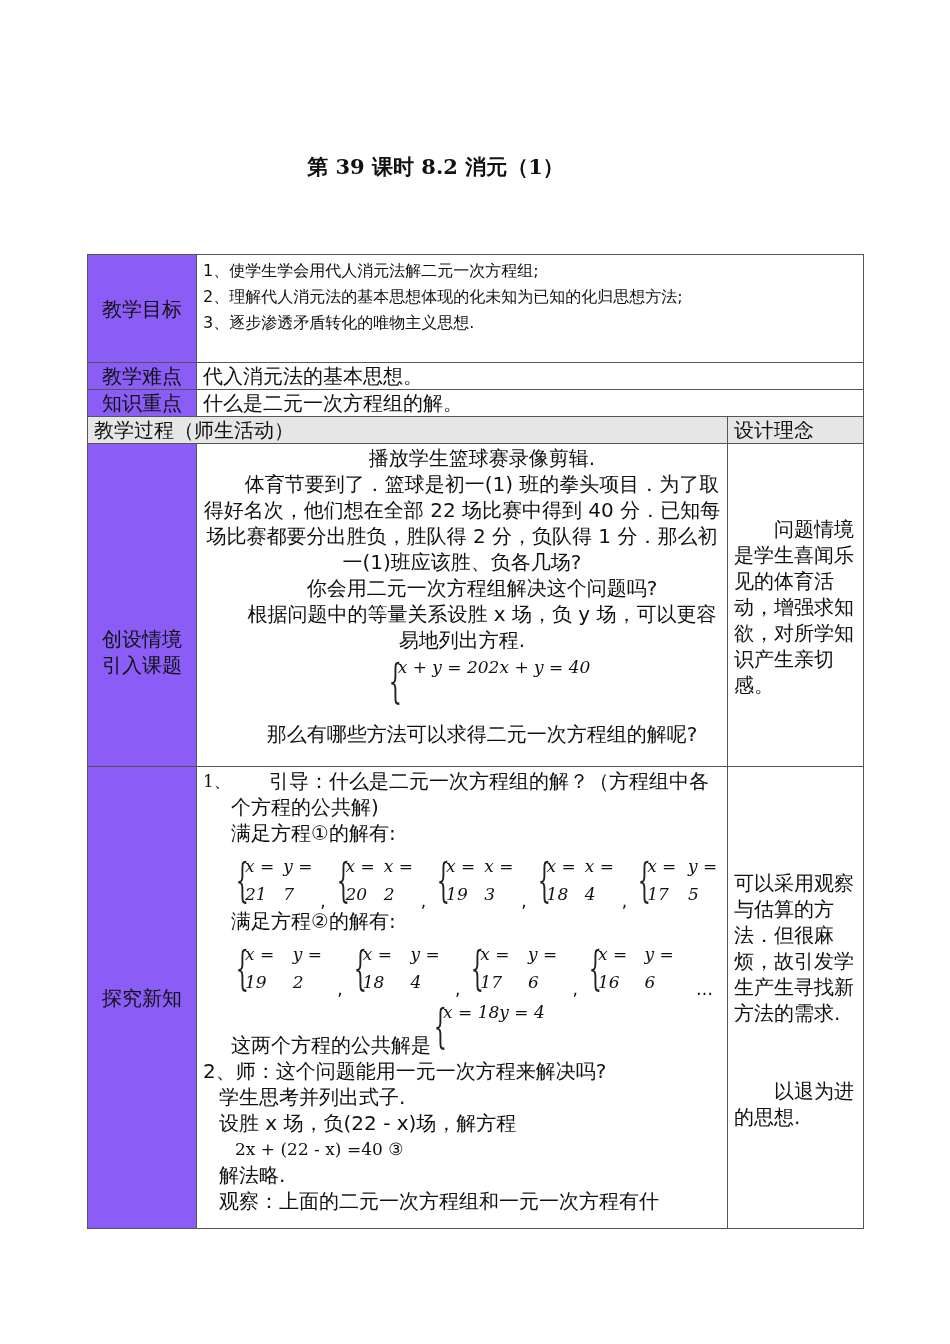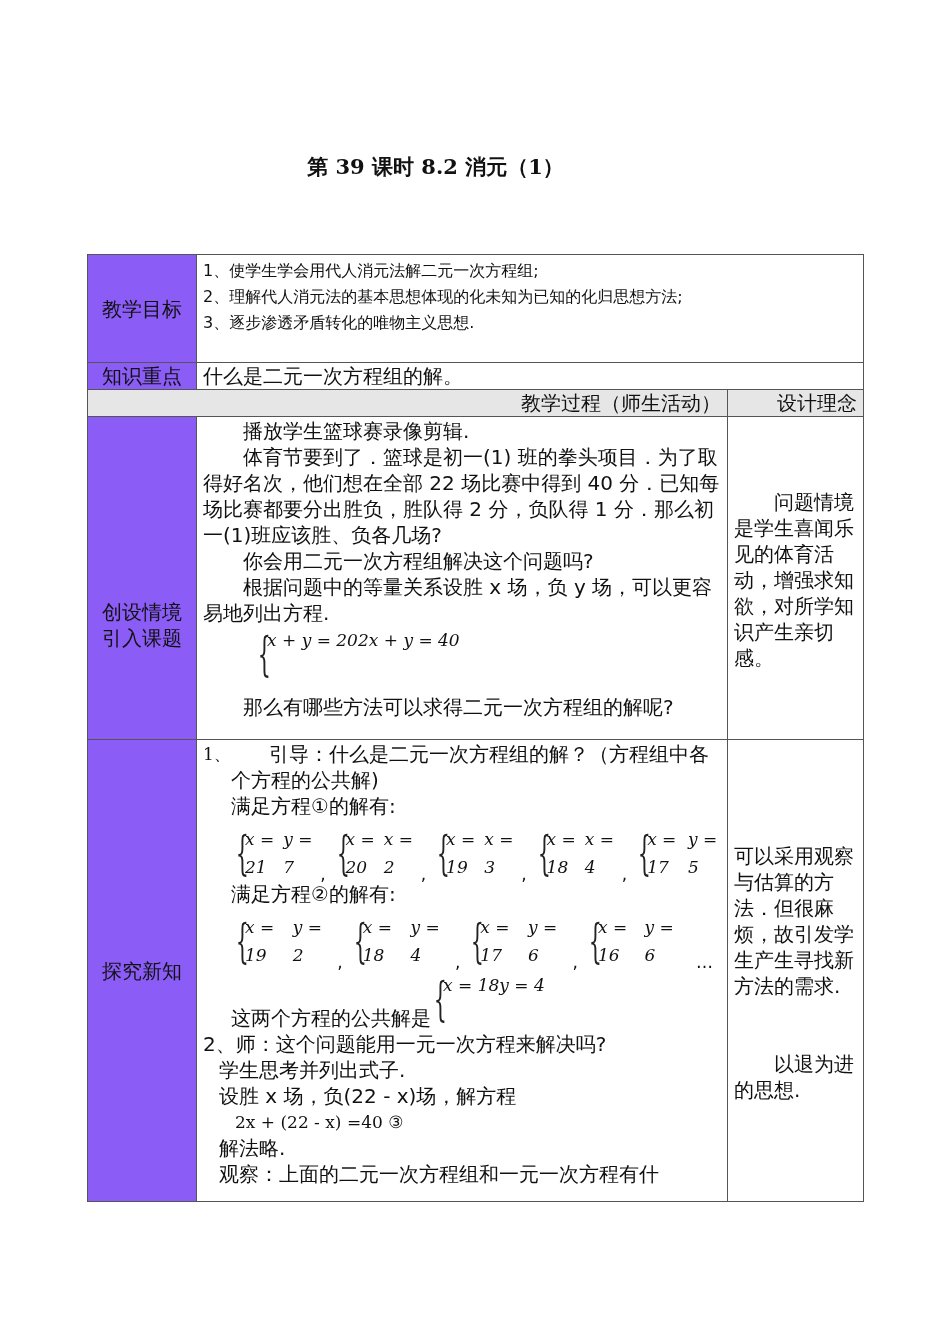--- a/index.html
+++ b/index.html
@@ -5,21 +5,21 @@
   html, body { margin: 0; padding: 0; background: #ffffff; }
   body { width: 950px; height: 1344px; position: relative; overflow: hidden;
          font-family: "DejaVu Sans", "Liberation Sans", sans-serif; color: #111; }
   .title { position: absolute; top: 153px; left: 0; width: 871px; text-align: center;
            font-family: "DejaVu Serif", "Liberation Serif", serif; font-weight: bold; font-size: 21px; }
   table.lesson { position: absolute; top: 254px; left: 87px; width: 776px; border-collapse: collapse;
                  table-layout: fixed; }
   table.lesson td { border: 1.5px solid #555; vertical-align: top; padding: 0 6px; font-size: 20px;
                     line-height: 26px; }
   td.label { background: #8b5cf6; text-align: center; vertical-align: middle !important; padding: 0 2px !important; }
-  td.hdr { background: #e6e6e6; text-align: right; }
+  td.hdr { background: #e6e6e6; text-align: left; }
   .goal { font-size: 16px; line-height: 26px; }
   .num { font-family: "DejaVu Serif", "Liberation Serif", serif; font-size: 17px; }
   .indent { text-indent: 2em; }
   .ind1 { padding-left: 28px; }
   .sys { display: inline-flex; align-items: stretch; font-family: "DejaVu Serif", "Liberation Serif", serif;
          font-size: 17px; line-height: 28px; vertical-align: middle; }
   .brace { font-size: 46px; line-height: 56px; transform: scaleX(0.45); width: 10px; display: inline-block;
            font-weight: 100; color: #222; margin-right: 2px; }
   .sys .lines { display: flex; flex-direction: row; }
   .sys i { font-style: italic; }
@@ -42,33 +42,37 @@
   <tbody>
       <tr style="height:108px">
     <td class="label">教学目标</td>
     <td colspan="2" style="padding-top:3px;">
       <div class="goal">1、使学生学会用代人消元法解二元一次方程组;</div>
       <div class="goal">2、理解代人消元法的基本思想体现的化未知为已知的化归思想方法;</div>
       <div class="goal">3、逐步渗透矛盾转化的唯物主义思想.</div>
     </td>
   </tr>
   <tr style="height:26px">
+    <td class="label">教学难点</td>
+    <td colspan="2">代入消元法的基本思想。</td>
+  </tr>
+  <tr style="height:26px">
     <td class="label">知识重点</td>
     <td colspan="2">什么是二元一次方程组的解。</td>
   </tr>
   <tr style="height:26px">
     <td class="hdr" colspan="2">教学过程（师生活动）</td>
     <td class="hdr">设计理念</td>
   </tr>
   <tr style="height:323px">
     <td class="label" style="padding-top:130px !important; vertical-align:top !important;">
       <div style="margin-top:52px">创设情境</div>
       <div>引入课题</div>
     </td>
-    <td style="padding-top:1px;">
+    <td style="padding-top:1px;text-align:center;">
       <div class="indent">播放学生篮球赛录像剪辑.</div>
       <div class="indent">体育节要到了．篮球是初一(1) 班的拳头项目．为了取得好名次，他们想在全部 22 场比赛中得到 40 分．已知每场比赛都要分出胜负，胜队得 2 分，负队得 1 分．那么初一(1)班应该胜、负各几场?</div>
       <div class="indent">你会用二元一次方程组解决这个问题吗?</div>
       <div class="indent">根据问题中的等量关系设胜 x 场，负 y 场，可以更容易地列出方程.</div>
       <div style="margin-left:52px; height:56px;">
         <span class="sys">
           <span class="brace">{</span>
           <span class="lines">
             <i>x + y = 20</i>
             <i>2x + y = 40</i>

